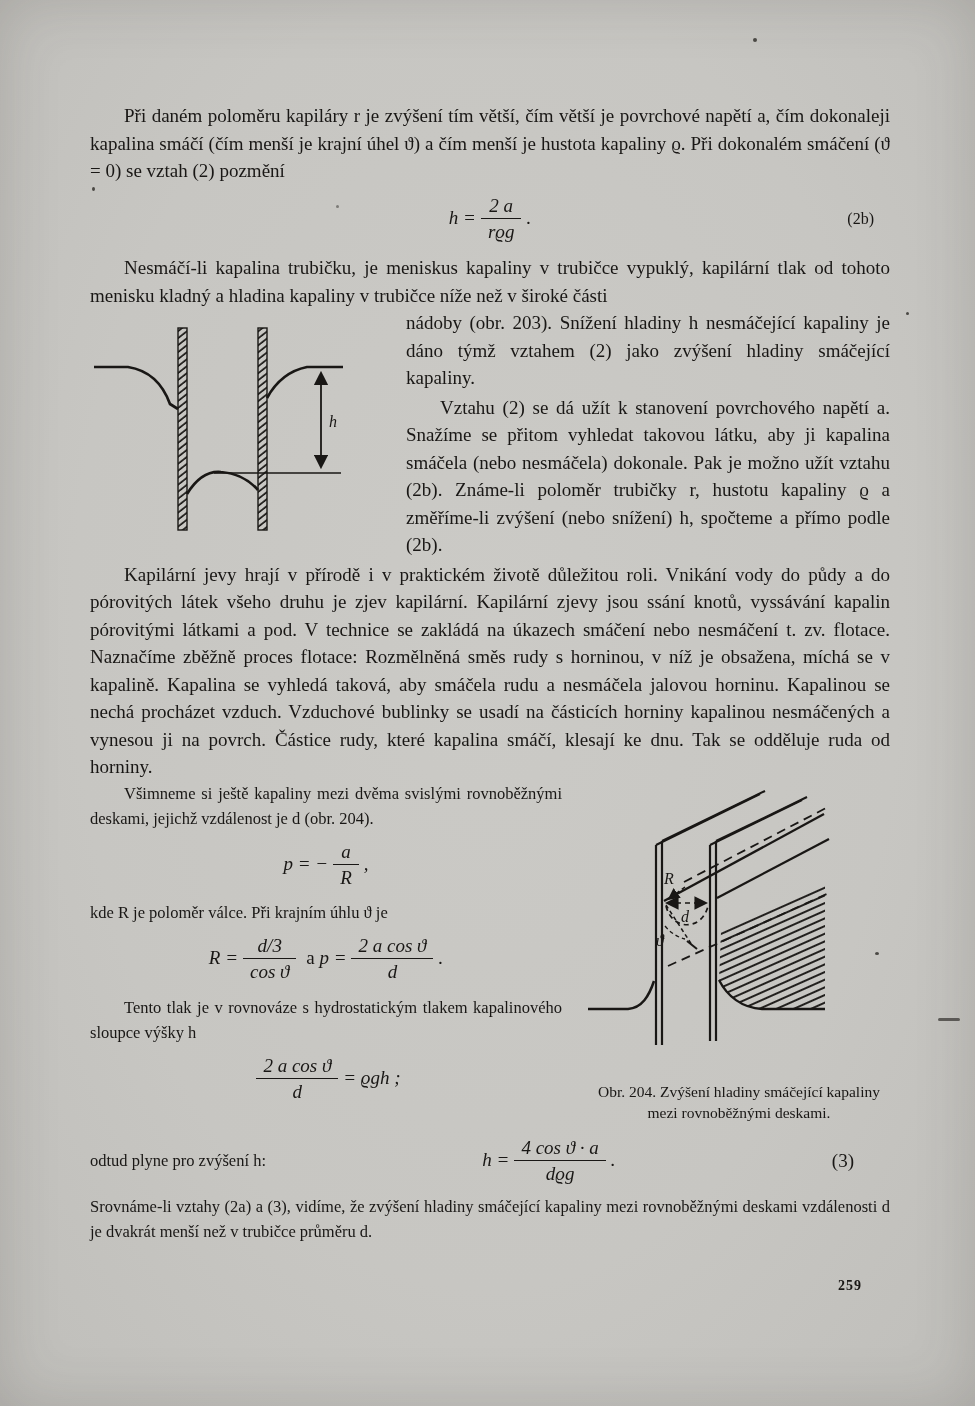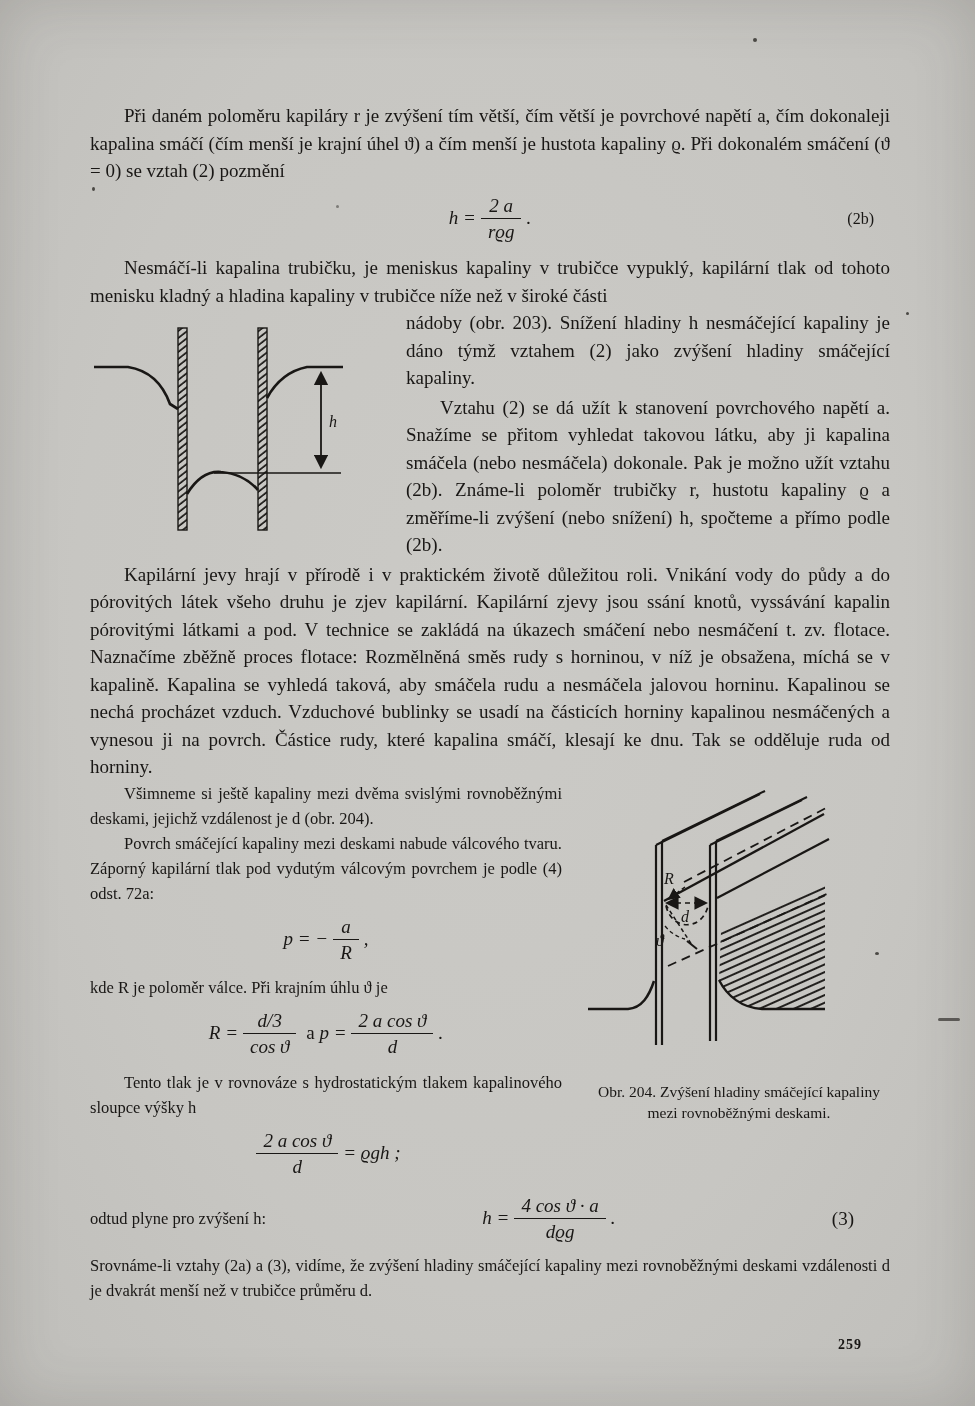--- a/index.html
+++ b/index.html
@@ -151,21 +151,20 @@
 
       <text x="68" y="163" font-size="16" font-style="italic" fill="#191715">ϑ</text>
       <line x1="78" y1="122" x2="104" y2="162" stroke="#191715" stroke-width="1.5" stroke-dasharray="4 3"></line>
       <line x1="99" y1="158" x2="109" y2="166" stroke="#191715" stroke-width="2"></line>
       <path d="M77,143 Q85,153 97,156" fill="none" stroke="#191715" stroke-width="1.3" stroke-dasharray="4 3"></path>
     </svg>
     <p class="caption">Obr. 204. Zvýšení hladiny smáčející kapaliny mezi rovnoběžnými deskami.</p>
   </div>
 
   <p class="petit indent">Všimneme si ještě kapaliny mezi dvěma svislými rovnoběžnými deskami, jejichž vzdálenost je d (obr. 204).</p>
-  <p class="petit indent">Povrch smáčející kapaliny mezi deskami nabude válcového tvaru. Záporný kapilární tlak pod vydutým válcovým povrchem je podle (4) odst. 72a:</p>
 
   <div class="eqrow">
     <span class="eq"><span>p = −</span><span class="frac"><span class="num">a</span><span class="den">R</span></span><span>,</span></span>
   </div>
 
   <p class="petit">kde R je poloměr válce. Při krajním úhlu ϑ je</p>
 
   <div class="eqrow">
     <span class="eq"><span>R =</span><span class="frac"><span class="num">d/3</span><span class="den">cos ϑ</span></span>&nbsp;<span class="up">a</span>&nbsp;<span>p =</span><span class="frac"><span class="num">2 a cos ϑ</span><span class="den">d</span></span><span>.</span></span>
   </div>

